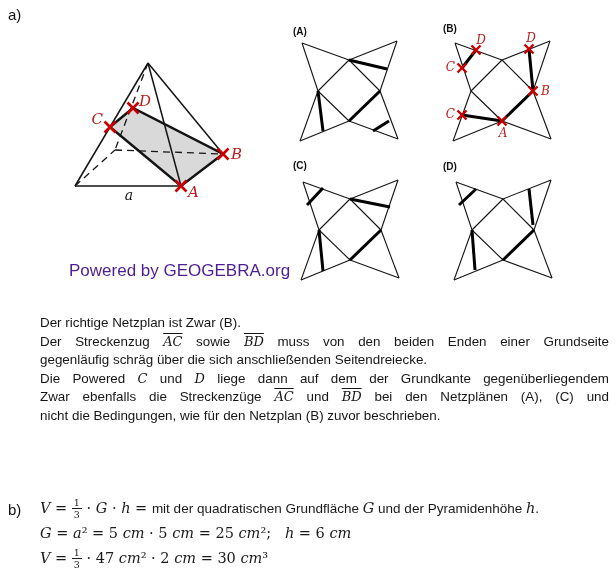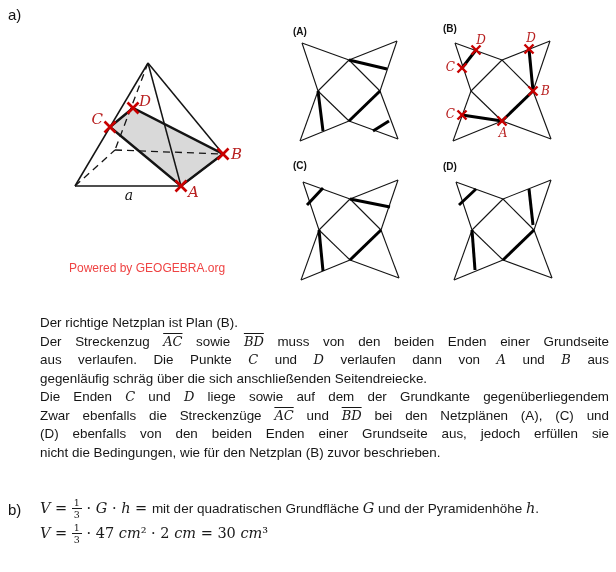--- a/index.html
+++ b/index.html
@@ -2,21 +2,21 @@
 <html><head>
 <meta charset="utf-8">
 <style>
   html,body{margin:0;padding:0;background:#fff;}
   .page{position:relative;width:616px;height:572px;background:#ffffff;
         font-family:"Liberation Sans",sans-serif;color:#1a1a1a;overflow:hidden;}
   .sec-label{position:absolute;font-size:15px;color:#111;}
   #sec-a{left:8px;top:6px;}
   #sec-b{left:8px;top:501px;}
   #pyramid{position:absolute;left:0;top:0;}
-  .powered{position:absolute;left:69px;top:261px;font-size:12px;color:#ef4444;}
+  .powered{position:absolute;left:69px;top:261px;font-size:17px;color:#4c1d95;}
   .net-label{position:absolute;font-size:10px;font-weight:bold;color:#111;}
   .net-svg{position:absolute;}
   .answer{position:absolute;left:40px;top:314px;width:569px;font-size:13.4px;line-height:18.5px;color:#161616;}
   .tline{min-height:18.5px;}
   .tline.just{text-align:justify;text-align-last:justify;}
   .mi{font-family:"DejaVu Serif",serif;font-style:italic;font-size:0.97em;}
   .rm{font-family:"DejaVu Serif",serif;font-size:0.97em;}
   .ol{text-decoration:overline;}
   .solb{position:absolute;left:40px;top:496px;width:570px;}
   .sline{line-height:25px;white-space:pre-wrap;font-size:13.5px;}
@@ -151,28 +151,27 @@
         <line x1="50" y1="80" x2="19" y2="50" stroke="#141414" stroke-width="1.1"></line>
         <line x1="19" y1="50" x2="50" y2="19" stroke="#141414" stroke-width="1.1"></line>
         <line x1="23" y1="9" x2="6" y2="25" stroke="#000" stroke-width="3"></line>
         <line x1="76" y1="9" x2="80" y2="45" stroke="#000" stroke-width="3"></line>
         <line x1="81" y1="50" x2="50" y2="80" stroke="#000" stroke-width="3"></line>
         <line x1="19" y1="50" x2="22" y2="90" stroke="#000" stroke-width="3"></line>
       </svg>
     </div>
 
   <div id="answer" class="answer">
-      <div class="tline"><span>Der richtige Netzplan ist Plan (B).</span></div>
+      <div class="tline"><span>Der richtige Netzplan ist Zwar (B).</span></div>
       <div class="tline just"><span>Der Streckenzug </span><span class="mi ol">AC</span><span> sowie </span><span class="mi ol">BD</span><span> muss von den beiden Enden einer Grundseite</span></div>
-      <div class="tline just"><span>aus verlaufen. Die Punkte </span><span class="mi">C</span><span> und </span><span class="mi">D</span><span>  verlaufen dann von </span><span class="mi">A</span><span> und </span><span class="mi">B</span><span> aus</span></div>
       <div class="tline"><span>gegenläufig schräg über die sich anschließenden Seitendreiecke.</span></div>
-      <div class="tline just"><span>Die Enden </span><span class="mi">C</span><span> und </span><span class="mi">D</span><span> liege sowie auf dem der Grundkante  gegenüberliegendem</span></div>
+      <div class="tline just"><span>Die Powered </span><span class="mi">C</span><span> und </span><span class="mi">D</span><span> liege dann auf dem der Grundkante  gegenüberliegendem</span></div>
       <div class="tline just"><span>Zwar ebenfalls die Streckenzüge </span><span class="mi ol">AC</span><span> und </span><span class="mi ol">BD</span><span> bei den Netzplänen (A), (C) und</span></div>
-      <div class="tline just"><span>(D) ebenfalls von den beiden Enden einer Grundseite aus, jedoch erfüllen sie</span></div>
       <div class="tline"><span>nicht die Bedingungen, wie für den Netzplan (B) zuvor beschrieben.</span></div>
     </div>
 
   <span id="sec-b" class="sec-label">b)</span>
   <div id="solB" class="solb">
       <div class="sline"><span class="mi">V</span><span class="rm"> = </span><span class="frac"><span class="fn">1</span><span class="fd">3</span></span><span class="rm"> · </span><span class="mi">G</span><span class="rm"> · </span><span class="mi">h</span><span class="rm"> = </span><span>mit der quadratischen Grundfläche </span><span class="mi">G</span><span> und der Pyramidenhöhe </span><span class="mi">h</span><span>.</span></div>
+      <div class="sline"><span class="mi">G</span><span class="rm"> = </span><span class="mi">a</span><span class="rm">² = 5 </span><span class="mi">cm</span><span class="rm"> · 5 </span><span class="mi">cm</span><span class="rm"> = 25 </span><span class="mi">cm</span><span class="rm">²;   </span><span class="mi">h</span><span class="rm"> = 6 </span><span class="mi">cm</span></div>
       <div class="sline"><span class="mi">V</span><span class="rm"> = </span><span class="frac"><span class="fn">1</span><span class="fd">3</span></span><span class="rm"> · 47 </span><span class="mi">cm</span><span class="rm">² · 2 </span><span class="mi">cm</span><span class="rm"> = 30 </span><span class="mi">cm</span><span class="rm">³</span></div>
     </div>
 </div>
 
 </body></html>

